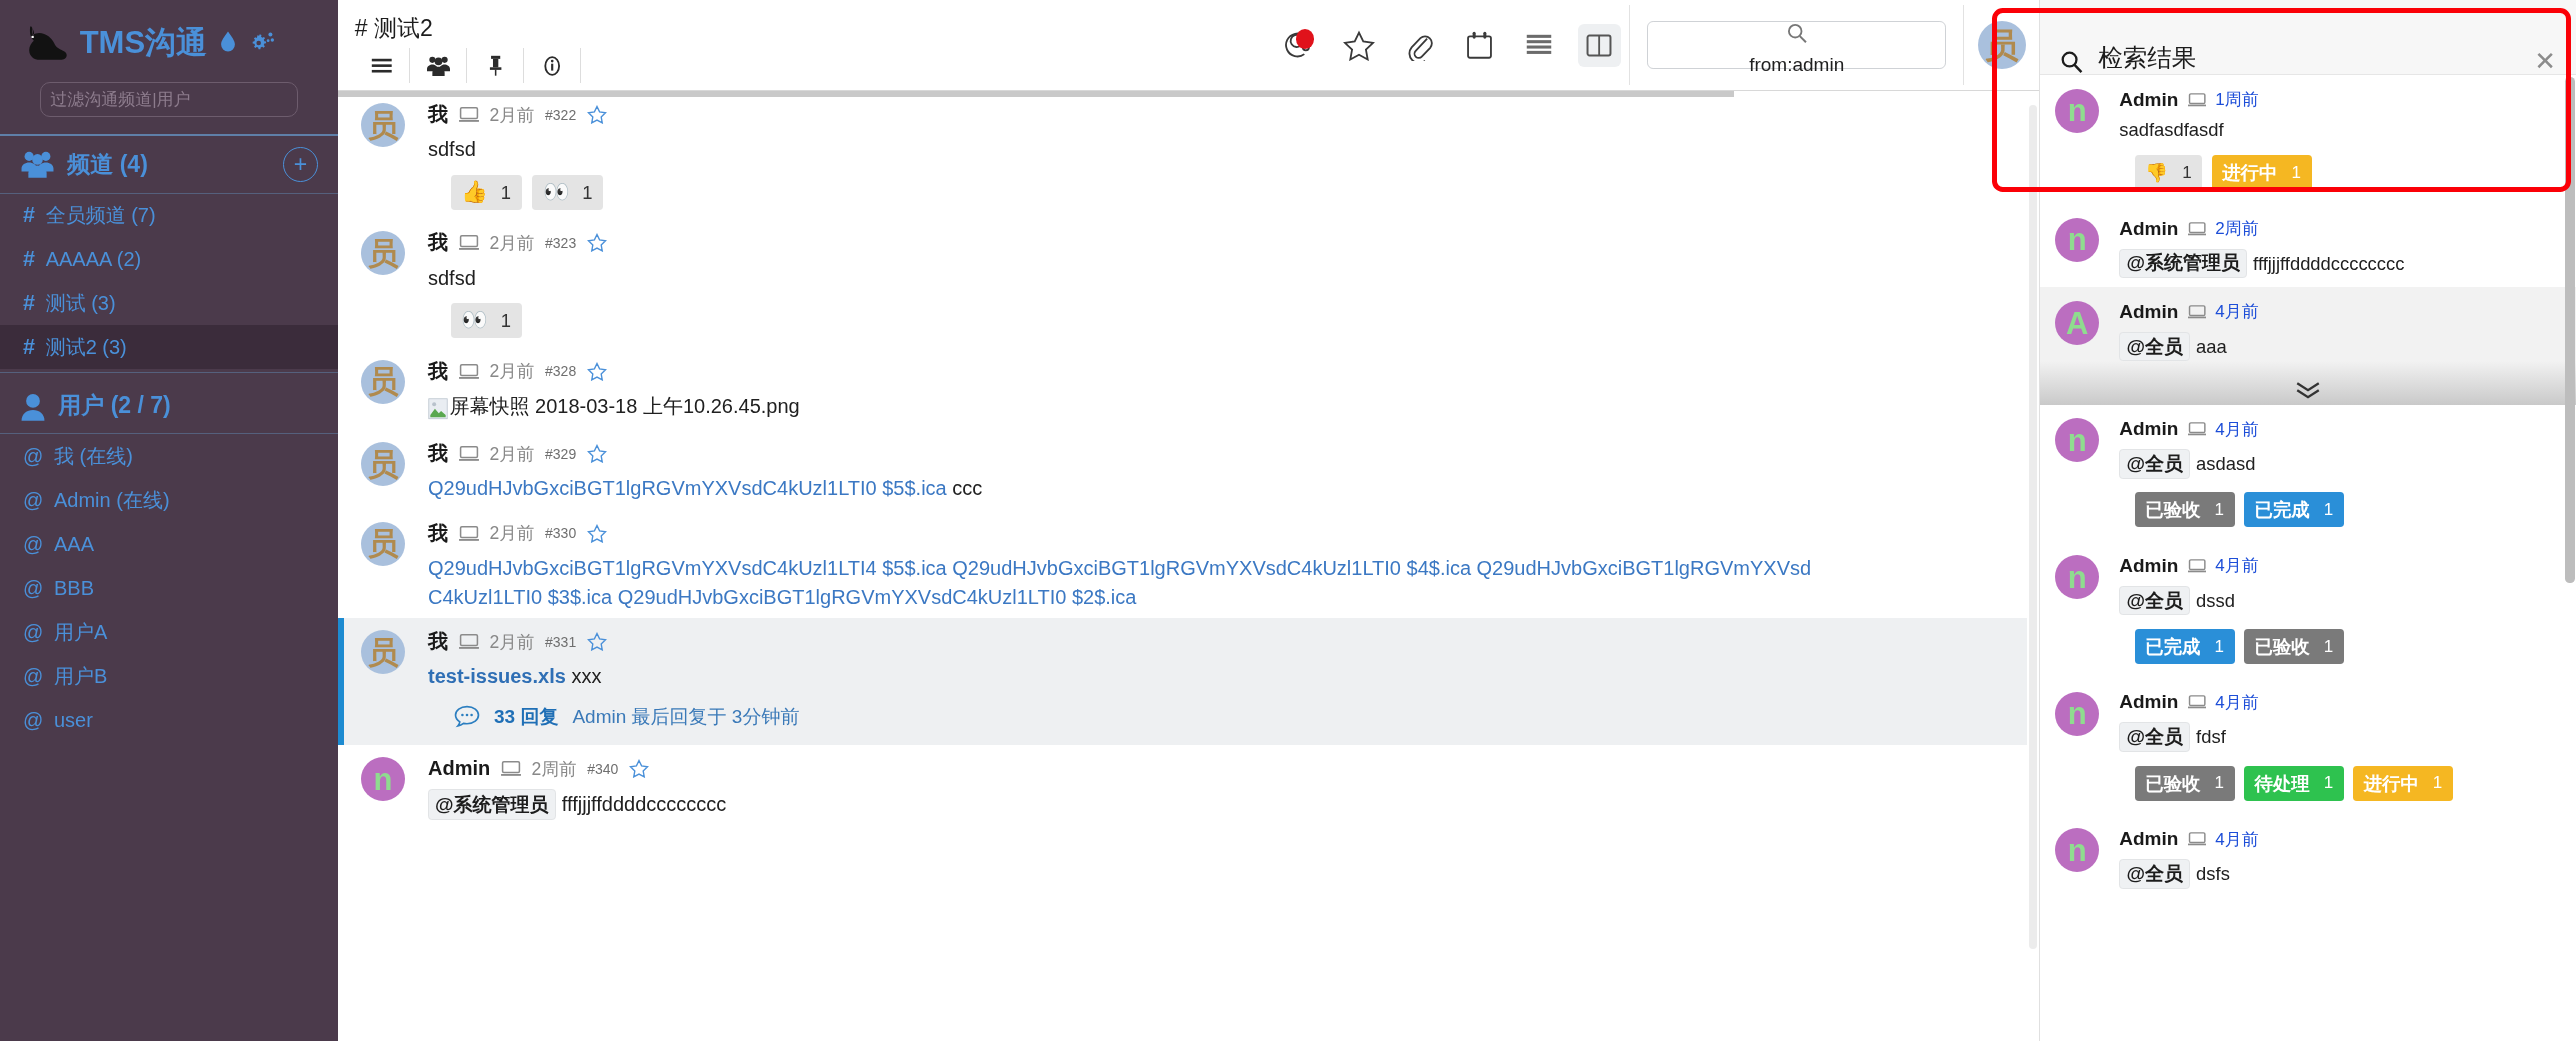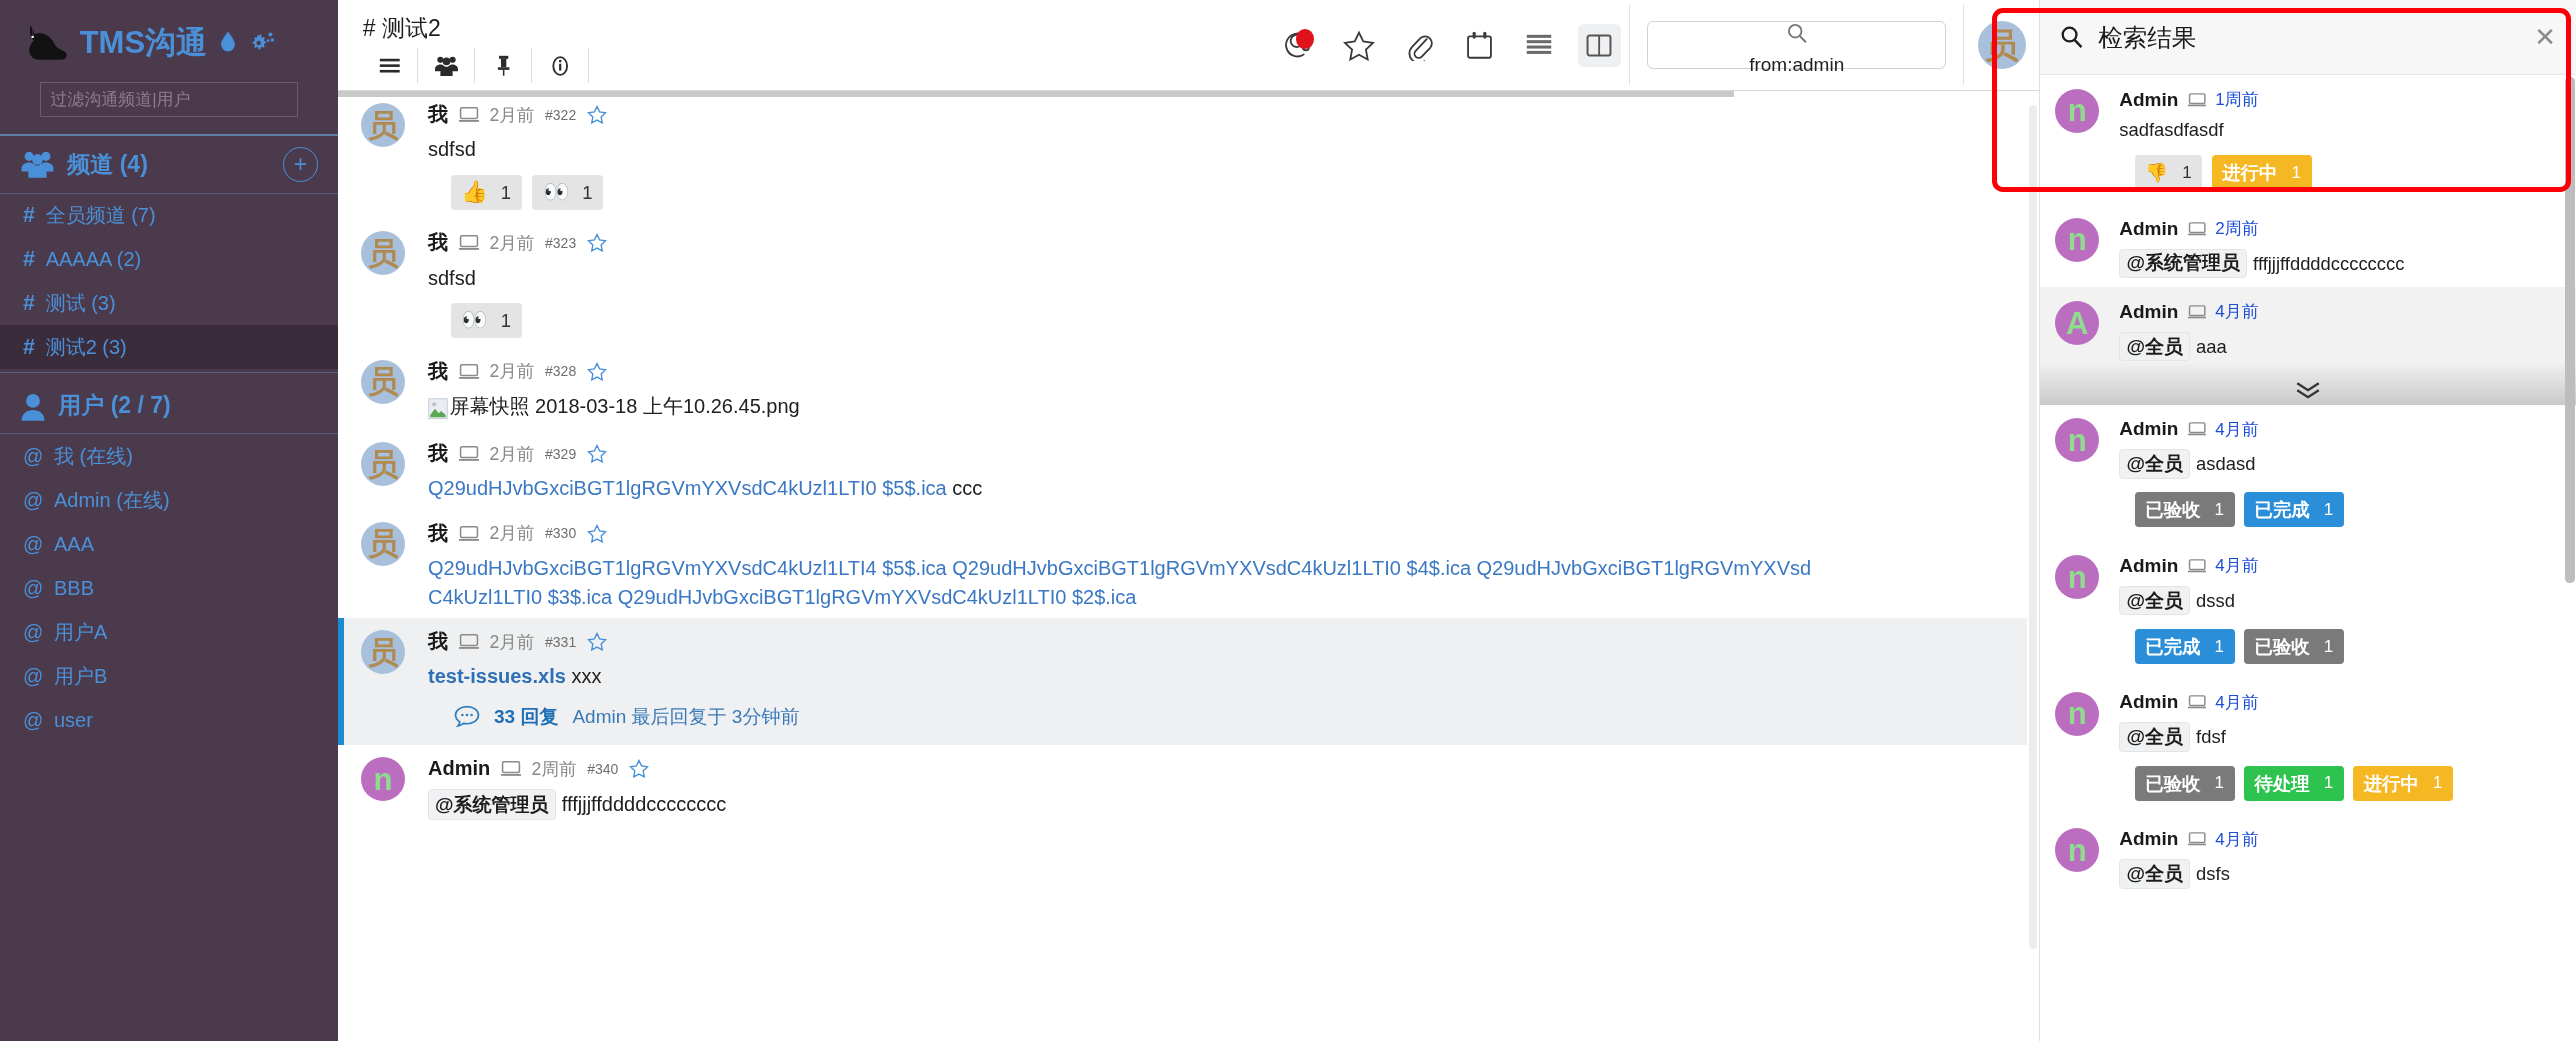--- a/index.html
+++ b/index.html
@@ -20,21 +20,21 @@
   .sb-head { padding: 17px 20px 0 20px; }
   .sb-brand { display: flex; align-items: center; gap: 10.7px; height: 51px; }
   .rabbit { width: 49px; height: 40px; flex: 0 0 49px; }
   .brand-title {
     font-size: 31px; font-weight: bold; color: #4a90d9; letter-spacing: 0px;
     white-space: nowrap;
   }
   .brand-icon { color: #4a90d9; display: flex; align-items: center; }
   .sb-filter {
     margin: 14px 20px 0 20px;
-    height: 35px; border: 0.8px solid #6d5c6d; border-radius: 1px;
+    height: 35px; border: 0.8px solid #6d5c6d; border-radius: 10px;
     background: transparent; color: #9a8a9a;
     font-size: 17px; padding: 0 9.2px; width: calc(100% - 40px);
     font-family: "Liberation Sans", sans-serif;
   }
   .sb-filter::placeholder { color: #8d7c8d; }
   .sb-sep { height: 1.5px; background: #5f7fa8; margin-top: 17px; }
   .sb-sec-head {
     display: flex; align-items: center; gap: 12.3px;
     padding: 12.3px 20px; height: 57px;
   }
@@ -56,21 +56,21 @@
   .sb-userhead { margin-top: 3.1px; align-items: flex-end; }
   .sb-list { padding-bottom: 3.1px; }
 
   
   .main {
     flex: 1 1 auto; height: 1042px; display: flex; flex-direction: column;
     min-width: 0; position: relative; background: #fff;
   }
   .topbar {
     height: 91px; flex: 0 0 91px; display: flex; align-items: stretch;
-    border-bottom: 0.8px solid #d8d8d8; background: #fff; padding-left: 8px;
+    border-bottom: 0.8px solid #d8d8d8; background: #fff;
   }
   .topbar-left { flex: 1 1 auto; min-width: 0; display: flex; flex-direction: column; justify-content: center; padding-left: 15.3px; }
   .chan-title { font-size: 23px; color: #1d1d1d; padding: 6.1px 0 4.6px 1.5px; white-space: nowrap; }
   .chan-tools { display: flex; align-items: center; height: 35px; }
   .chan-tools .tool {
     width: 57px; height: 35px; display: flex; align-items: center; justify-content: center;
     border-right: 0.8px solid #ddd; color: #2b2b2b;
   }
   .topbar-right { display: flex; align-items: center; gap: 0; padding-right: 0; }
   .tb-ico {
@@ -150,21 +150,21 @@
   .htrack { position: absolute; left: 0; top: 0; height: 6.1px; width: 1396px; background: #c9c9c9; }
 
   
   .rspanel {
     width: 537px; flex: 0 0 537px; height: 1042px; background: #fff;
     border-left: 0.8px solid #e0e0e0; display: flex; flex-direction: column;
     position: relative; overflow: hidden;
   }
   .rs-head {
     height: 75px; flex: 0 0 75px; background: #f7f7f7; border-bottom: 0.8px solid #e6e6e6;
-    display: flex; align-items: center; gap: 15.3px; padding: 0 20px;
+    display: flex; align-items: flex-end; gap: 15.3px; padding: 0 20px;
   }
   .rs-title { font-size: 24.5px; color: #1c1c1c; font-weight: normal; }
   .rs-x { margin-left: auto; color: #8c8c8c; font-size: 26px; font-weight: bold; line-height: 1; }
   .rs-list { flex: 1 1 auto; overflow: hidden; }
   .rs-item { display: flex; padding: 12.3px 0 6.1px 15.3px; position: relative; }
   .rs-item.faded { background: #f2f2f2; }
   .rs-item.faded .rs-fade {
     position: absolute; left: 0; right: 0; bottom: 0; height: 44px;
     background: linear-gradient(to bottom, rgba(242,242,242,0), #c9c9c9);
   }

